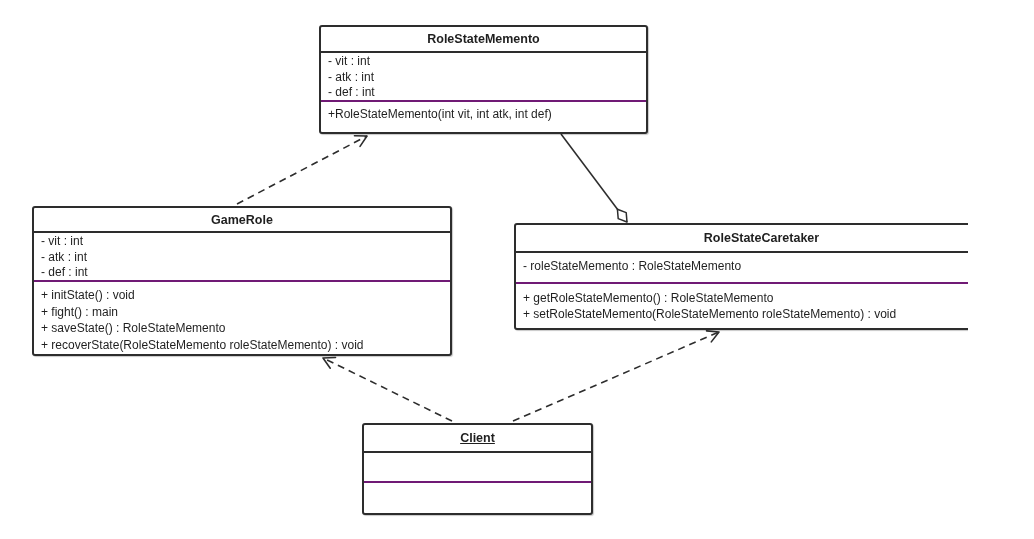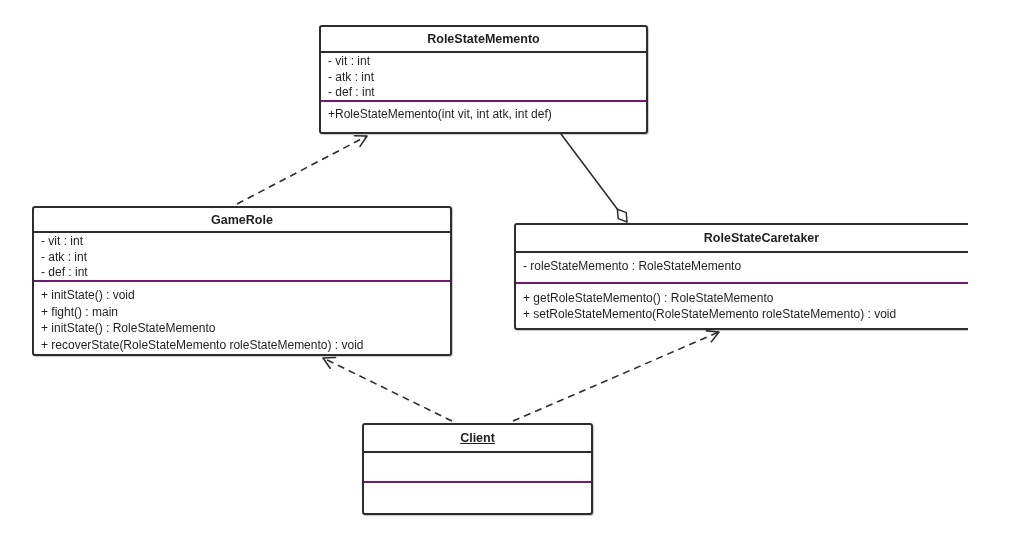--- a/index.html
+++ b/index.html
@@ -114,21 +114,21 @@
   <div class="uml-class" id="cls-gamerole">
     <div class="uml-title">GameRole</div>
     <div class="uml-attrs">
       <div class="uml-line">- vit : int</div>
       <div class="uml-line">- atk : int</div>
       <div class="uml-line">- def : int</div>
     </div>
     <div class="uml-methods">
       <div class="uml-line">+ initState() : void</div>
       <div class="uml-line">+ fight() : main</div>
-      <div class="uml-line">+ initState() : RoleStateMemento</div>
+      <div class="uml-line">+ saveState() : RoleStateMemento</div>
       <div class="uml-line">+ recoverState(RoleStateMemento roleStateMemento) : void</div>
     </div>
   </div>
 
   <div class="uml-class" id="cls-caretaker">
     <div class="uml-title">RoleStateCaretaker</div>
     <div class="uml-attrs">
       <div class="uml-line">- roleStateMemento : RoleStateMemento</div>
     </div>
     <div class="uml-methods">

